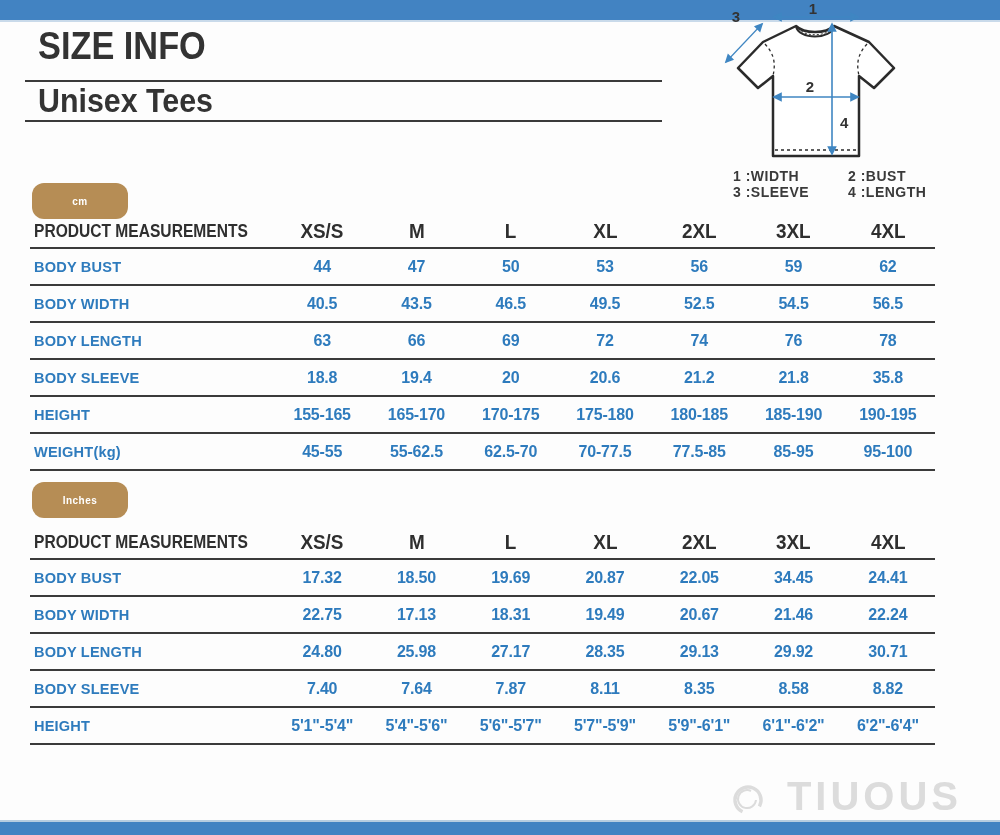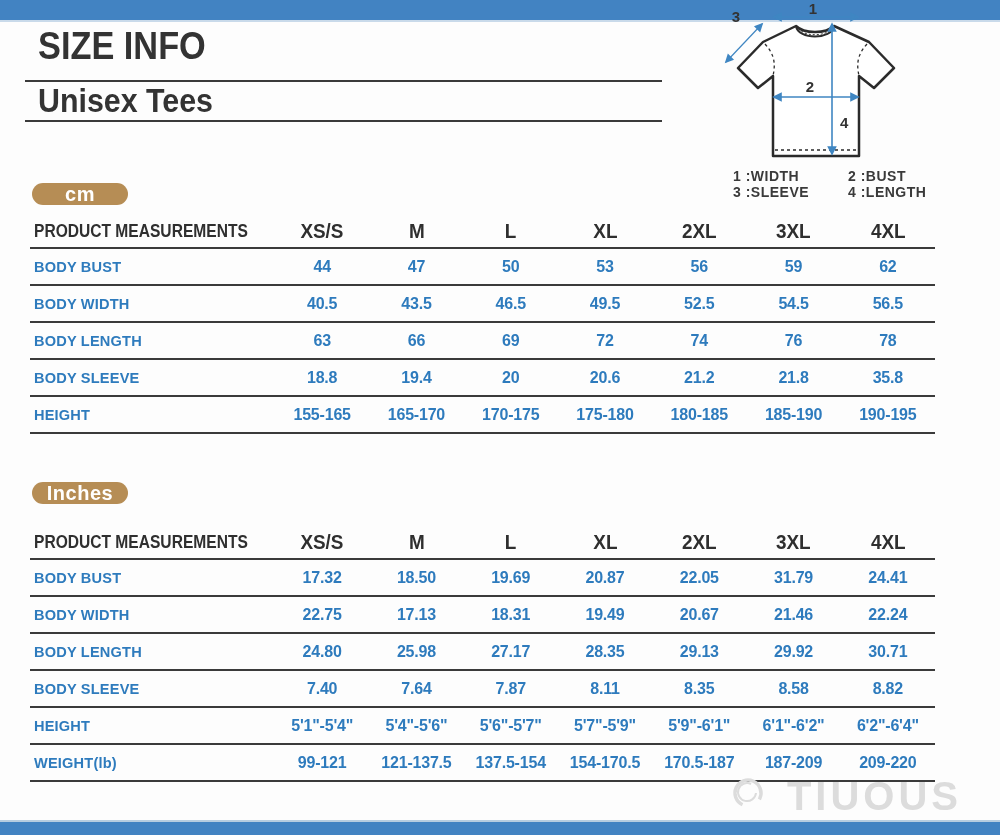--- a/index.html
+++ b/index.html
@@ -33,23 +33,23 @@
 
   .tee-svg { position:absolute; left:718px; top:4px; }
   .tee-legend {
     position:absolute; left:733px; top:168px;
     display:grid; grid-template-columns:115px auto; 
     font-size:14px; font-weight:700; color:#3a3a3a;
     letter-spacing:0.5px;
   }
 
   .unit-badge {
-    position:absolute; left:32px; width:96px; height:22px;
+    position:absolute; left:32px; width:96px; height:36px;
     background:#b68d55; border-radius:12px;
-    color:#fff; font-size:20px; font-weight:700;
+    color:#fff; font-size:10px; font-weight:700;
     display:flex; align-items:center; justify-content:center;
     letter-spacing:0.5px;
   }
   #badge-cm { top:183px; }
   #badge-inches { top:482px; }
 
   table.size-table {
     position:absolute; left:30px; width:905px;
     border-collapse:collapse; table-layout:fixed;
   }
@@ -73,21 +73,21 @@
     transform:scaleX(0.9); letter-spacing:0px;
   }
   .row-label {
     display:inline-block; font-size:15.5px; font-weight:800; color:#2e7bbd;
     transform:scaleX(0.94); transform-origin:left center; letter-spacing:0.2px;
   }
   .val { font-size:16px; font-weight:800; color:#2e7bbd; letter-spacing:-0.2px; }
 
   .watermark {
     position:absolute; right:38px; bottom:16px;
-    display:flex; align-items:flex-start; gap:20px;
+    display:flex; align-items:flex-end; gap:20px;
     color:#d9d9d9; user-select:none;
   }
   .watermark .wm-text {
     font-size:40px; font-weight:700; letter-spacing:4px; color:#dcdcdc;
   }
 </style>
 </head>
 <body>
 
 <div class="bar top"></div>
@@ -217,20 +217,30 @@
       <tr>
         <td><span class="row-label">HEIGHT</span></td>
         <td class="val">155-165</td>
         <td class="val">165-170</td>
         <td class="val">170-175</td>
         <td class="val">175-180</td>
         <td class="val">180-185</td>
         <td class="val">185-190</td>
         <td class="val">190-195</td>
       </tr>
+      <tr>
+        <td><span class="row-label">WEIGHT(kg)</span></td>
+        <td class="val">45-55</td>
+        <td class="val">55-62.5</td>
+        <td class="val">62.5-70</td>
+        <td class="val">70-77.5</td>
+        <td class="val">77.5-85</td>
+        <td class="val">85-95</td>
+        <td class="val">95-100</td>
+      </tr>
     </tbody>
 </table>
 
 <table class="size-table" id="table-inches">
   <colgroup>
       <col class="c0">
     </colgroup>
   <thead>
       <tr>
         <th><span class="hdr-label">PRODUCT MEASUREMENTS</span></th>
@@ -244,21 +254,21 @@
       </tr>
     </thead>
   <tbody>
       <tr>
         <td><span class="row-label">BODY BUST</span></td>
         <td class="val">17.32</td>
         <td class="val">18.50</td>
         <td class="val">19.69</td>
         <td class="val">20.87</td>
         <td class="val">22.05</td>
-        <td class="val">31.79</td>
+        <td class="val">34.45</td>
         <td class="val">24.41</td>
       </tr>
       <tr>
         <td><span class="row-label">BODY WIDTH</span></td>
         <td class="val">22.75</td>
         <td class="val">17.13</td>
         <td class="val">18.31</td>
         <td class="val">19.49</td>
         <td class="val">20.67</td>
         <td class="val">21.46</td>
@@ -287,30 +297,20 @@
       <tr>
         <td><span class="row-label">HEIGHT</span></td>
         <td class="val">5'1"-5'4"</td>
         <td class="val">5'4"-5'6"</td>
         <td class="val">5'6"-5'7"</td>
         <td class="val">5'7"-5'9"</td>
         <td class="val">5'9"-6'1"</td>
         <td class="val">6'1"-6'2"</td>
         <td class="val">6'2"-6'4"</td>
       </tr>
-      <tr>
-        <td><span class="row-label">WEIGHT(lb)</span></td>
-        <td class="val">99-121</td>
-        <td class="val">121-137.5</td>
-        <td class="val">137.5-154</td>
-        <td class="val">154-170.5</td>
-        <td class="val">170.5-187</td>
-        <td class="val">187-209</td>
-        <td class="val">209-220</td>
-      </tr>
     </tbody>
 </table>
 
 <div class="watermark">
   <svg width="38" height="38" viewBox="0 0 38 38">
     <circle cx="19" cy="19" r="13" fill="none" stroke="#dcdcdc" stroke-width="3.5" stroke-dasharray="62 20" transform="rotate(115 19 19)"></circle>
     <path d="M 22,10 A 9,9 0 1 0 27,19" fill="none" stroke="#dcdcdc" stroke-width="2"></path>
   </svg>
   <span class="wm-text">TIUOUS</span>
 </div>

